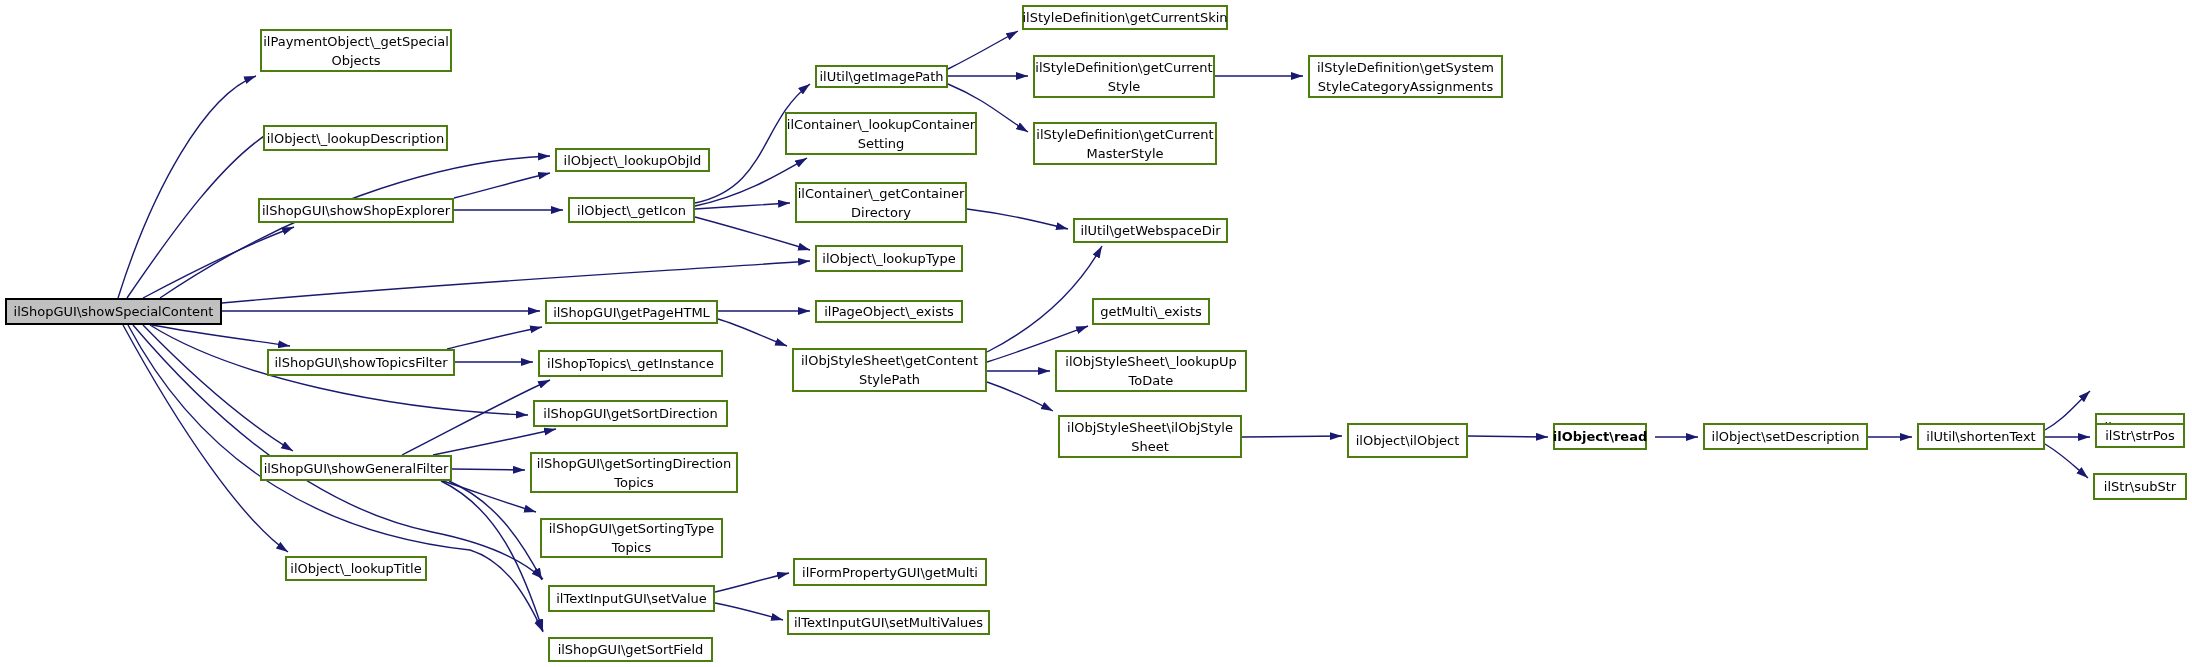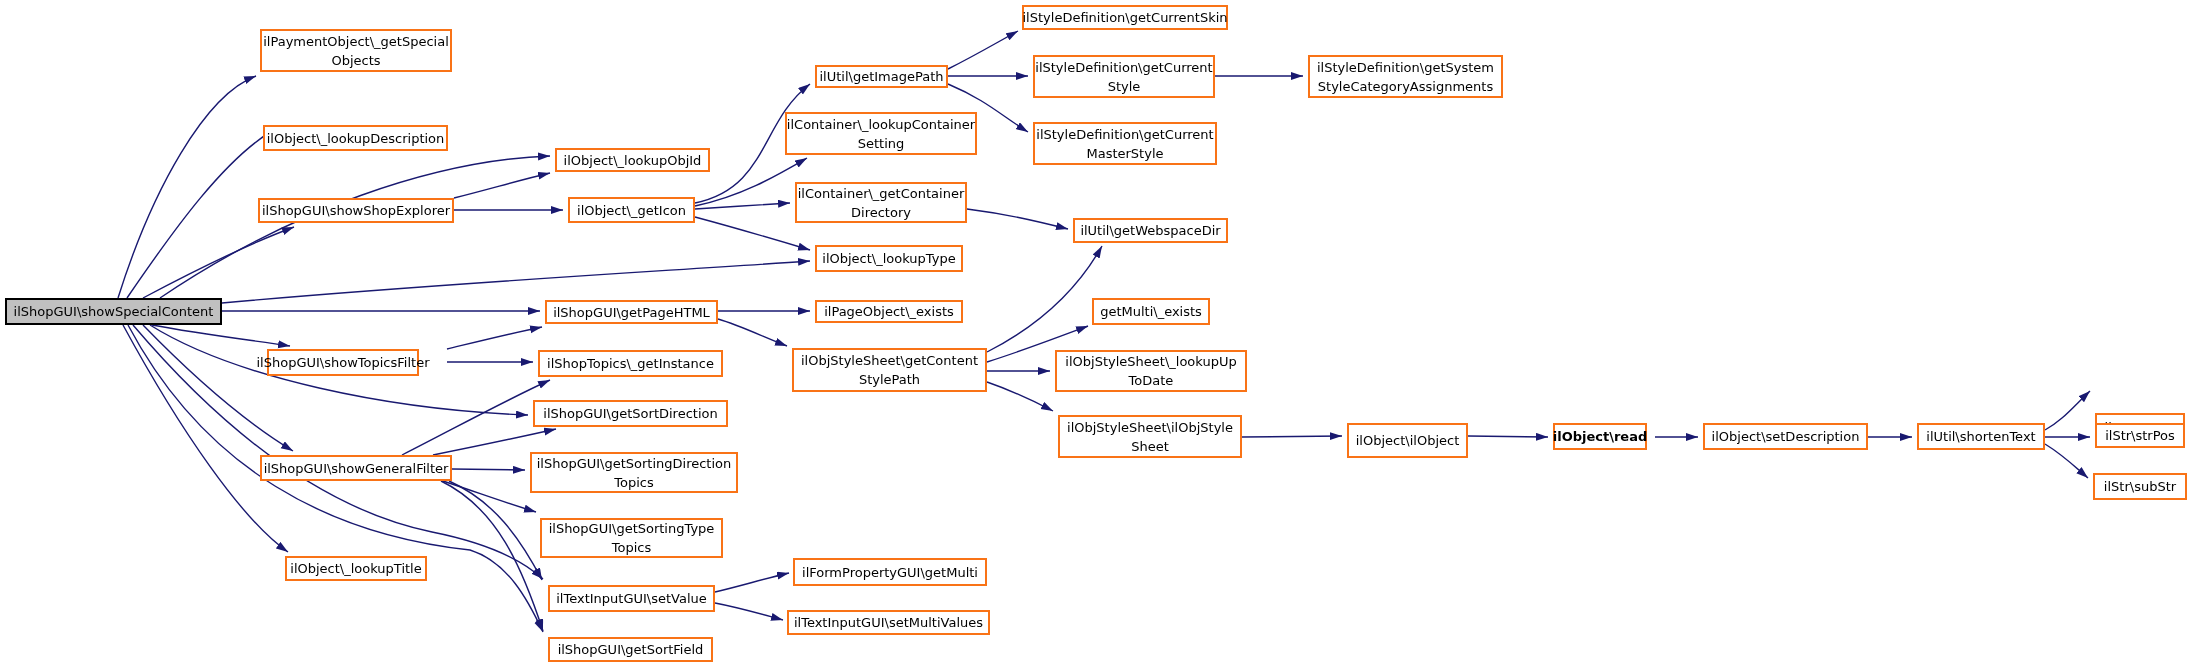--- a/index.html
+++ b/index.html
@@ -7,21 +7,21 @@
     position:relative;
     width:2192px;height:667px;
     background:#ffffff;
     font-family:"DejaVu Sans", sans-serif;
     overflow:hidden;
   }
   svg.edges{position:absolute;left:0;top:0;width:2192px;height:667px;}
   .edge{fill:none;stroke:#191970;stroke-width:1.4px;}
   .node{
     position:absolute;box-sizing:border-box;
-    border:2px solid #f97316;background:#ffffff;color:#000000;
+    border:2px solid #4d7c0f;background:#ffffff;color:#000000;
     display:flex;align-items:center;justify-content:center;
     text-align:center;font-size:13px;line-height:19px;
     white-space:pre-line;cursor:pointer;
   }
   .node.root{background:#c0c0c0;border-color:#000000;}
 </style>
 </head>
 <body>
 
 <div class="canvas">
@@ -79,21 +79,21 @@
     <path class="edge" marker-end="url(#arrow)" d="M 2045,437 L 2090,437"></path>
     <path class="edge" marker-end="url(#arrow)" d="M 2045,444 C 2063,455 2073,465 2088,478"></path>
   </svg>
 
   <div class="node root" style="left:5px;top:298px;width:217px;height:27px;">ilShopGUI\showSpecialContent</div>
 
   <div class="node" style="left:260px;top:29px;width:192px;height:43px;">ilPaymentObject\_getSpecial
 Objects</div>
   <div class="node" style="left:263px;top:97px;width:185px;height:26px;margin-top:28px;">ilObject\_lookupDescription</div>
   <div class="node" style="left:258px;top:198px;width:196px;height:25px;">ilShopGUI\showShopExplorer</div>
-  <div class="node" style="left:267px;top:349px;width:152px;height:27px;">ilShopGUI\showTopicsFilter</div>
+  <div class="node" style="left:267px;top:349px;width:188px;height:27px;">ilShopGUI\showTopicsFilter</div>
   <div class="node" style="left:260px;top:455px;width:192px;height:26px;">ilShopGUI\showGeneralFilter</div>
   <div class="node" style="left:285px;top:556px;width:142px;height:25px;">ilObject\_lookupTitle</div>
 
   <div class="node" style="left:555px;top:148px;width:155px;height:24px;">ilObject\_lookupObjId</div>
   <div class="node" style="left:568px;top:197px;width:127px;height:26px;">ilObject\_getIcon</div>
   <div class="node" style="left:545px;top:300px;width:173px;height:24px;">ilShopGUI\getPageHTML</div>
   <div class="node" style="left:538px;top:350px;width:185px;height:27px;">ilShopTopics\_getInstance</div>
   <div class="node" style="left:533px;top:400px;width:195px;height:27px;">ilShopGUI\getSortDirection</div>
   <div class="node" style="left:530px;top:452px;width:208px;height:41px;">ilShopGUI\getSortingDirection
 Topics</div>

